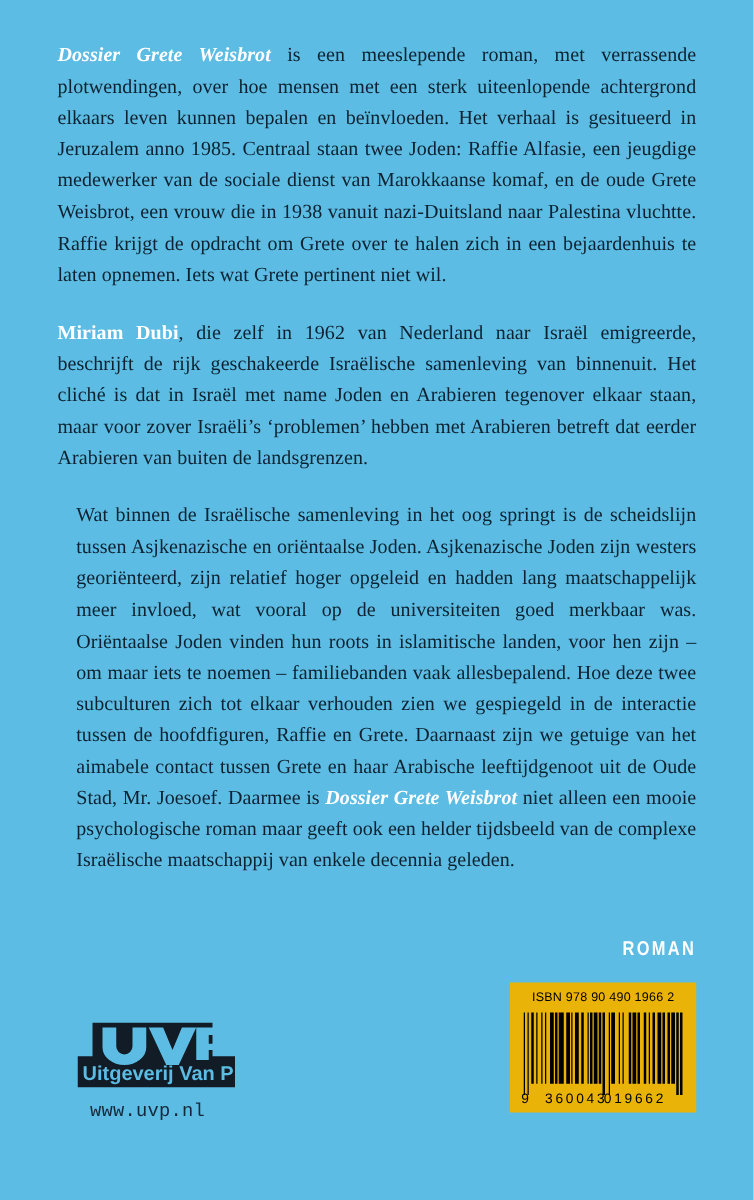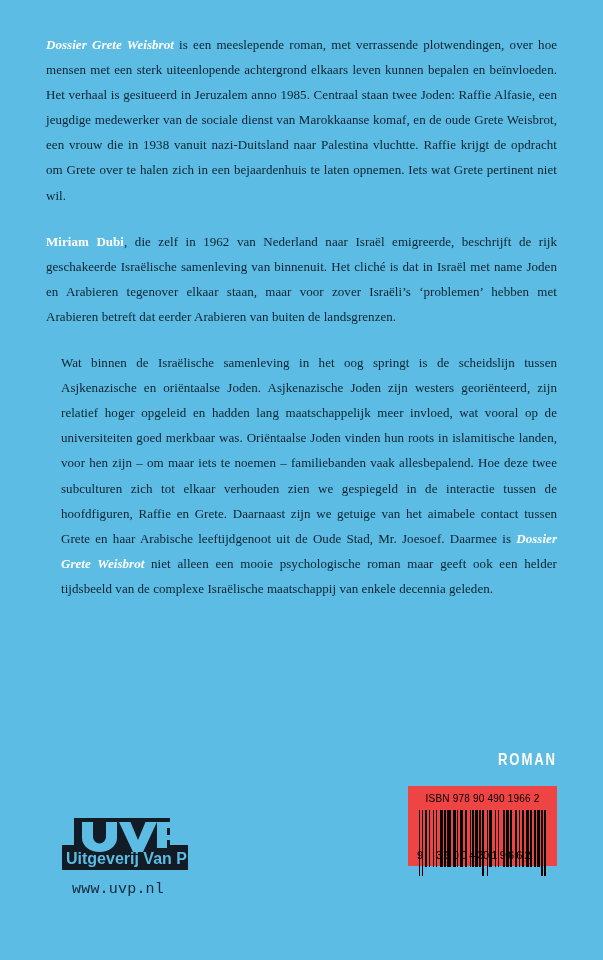--- a/index.html
+++ b/index.html
@@ -18,21 +18,21 @@
   }
   .blurb {
     position: absolute;
     left: 46px;
     top: 32px;
     width: 511px;
   }
   .para {
     color: #0d2231;
     font-family: "Liberation Serif", "DejaVu Serif", serif;
-    font-size: 13px;
+    font-size: 16px;
     line-height: 25.1px;
     text-align: justify;
     text-justify: inter-word;
     margin: 0 0 21px 0;
     letter-spacing: 0.05px;
     -webkit-hyphens: none;
     hyphens: none;
   }
   .para:last-child { margin-bottom: 0; margin-left: 15px; }
   .title-em {
@@ -60,22 +60,22 @@
     transform-origin: right center;
     line-height: 1;
   }
 
   
   .barcode-box {
     position: absolute;
     left: 408px;
     top: 786px;
     width: 149px;
-    height: 80px;
-    background: #ef4444;
+    height: 104px;
+    background: #eab308;
   }
   .isbn-text {
     position: absolute;
     top: 7px;
     left: 0;
     width: 100%;
     text-align: center;
     font-family: "Liberation Sans", "DejaVu Sans", sans-serif;
     font-size: 10px;
     color: #000000;

